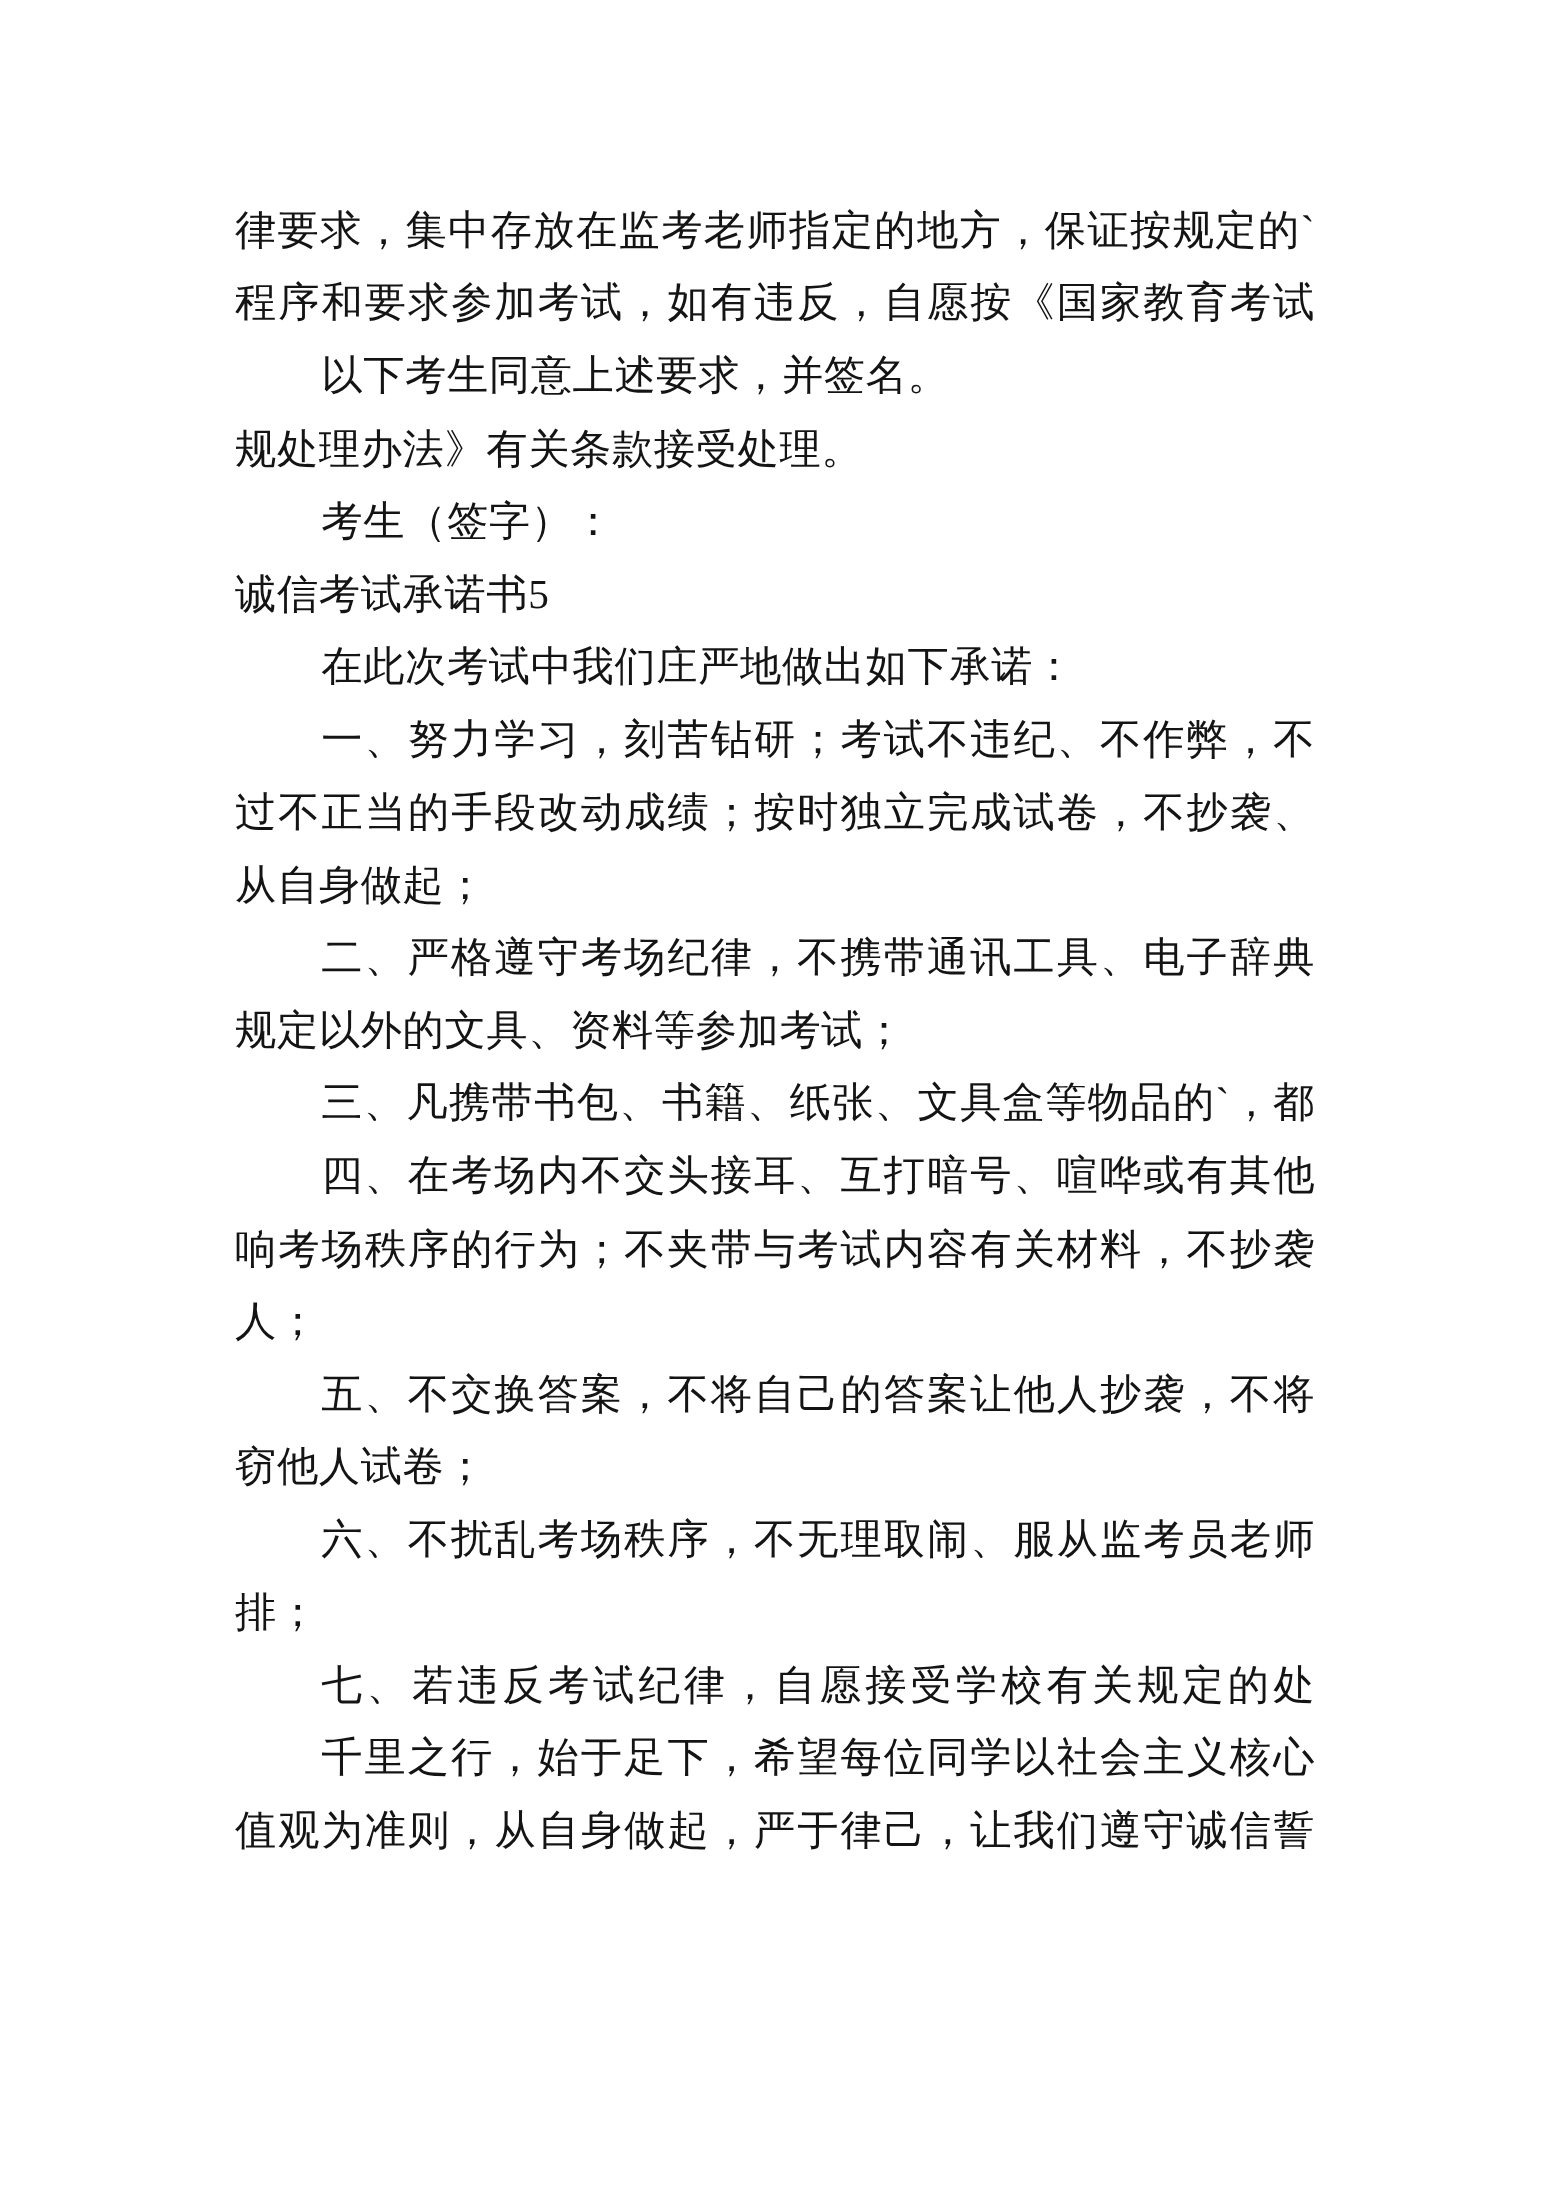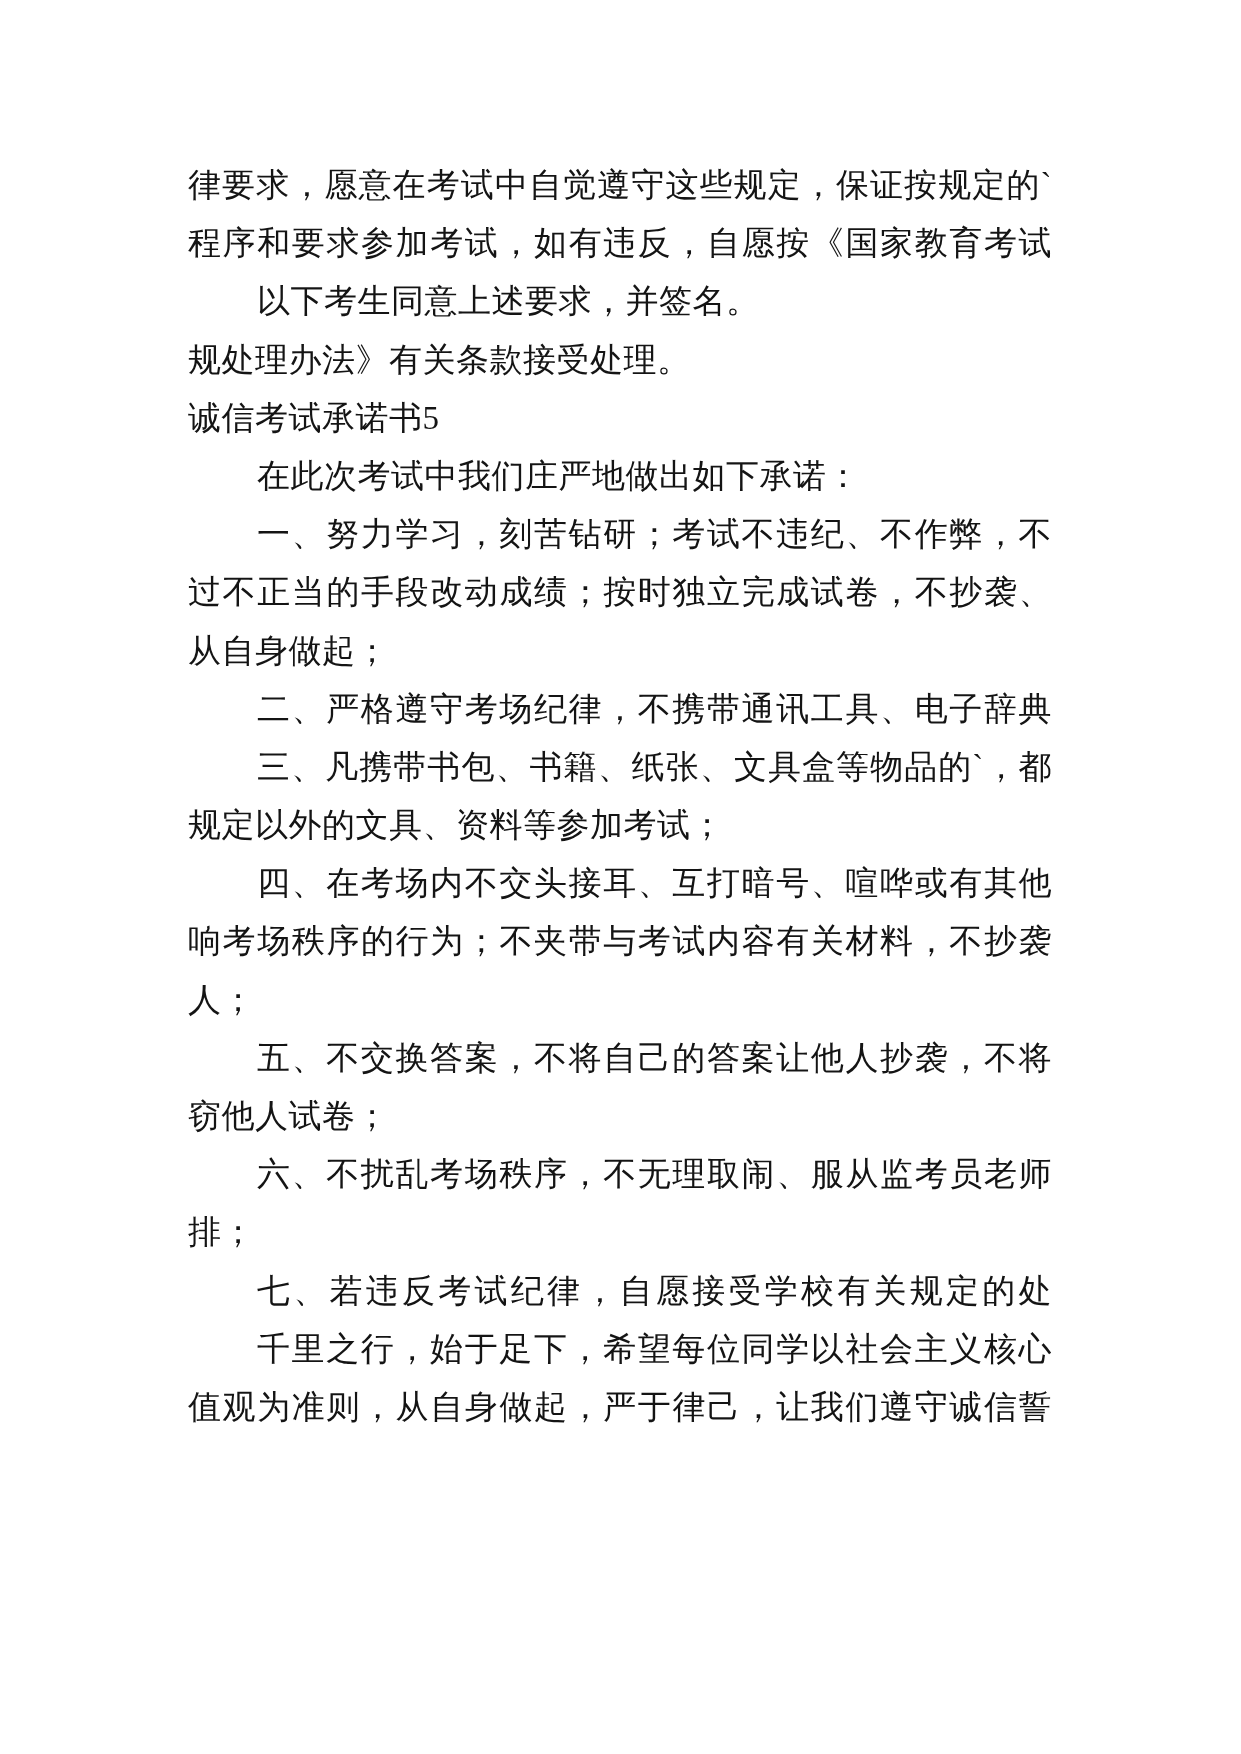--- a/index.html
+++ b/index.html
@@ -39,32 +39,33 @@
   }
   .line.indent {
     text-indent: 69px;
   }
 </style>
 </head>
 <body>
 
 <div class="page">
   <div class="doc">
-      <div class="line full">律要求，愿意在考试中自觉遵守这些规定，保证按规定的`</div>
+      <div class="line full">律要求，集中存放在监考老师指定的地方，保证按规定的`</div>
       <div class="line full">程序和要求参加考试，如有违反，自愿按《国家教育考试违</div>
       <div class="line indent">以下考生同意上述要求，并签名。</div>
       <div class="line">规处理办法》有关条款接受处理。</div>
+      <div class="line indent">考生（签字）：</div>
       <div class="line">诚信考试承诺书5</div>
       <div class="line indent">在此次考试中我们庄严地做出如下承诺：</div>
       <div class="line indent full">一、努力学习，刻苦钻研；考试不违纪、不作弊，不通</div>
       <div class="line full">过不正当的手段改动成绩；按时独立完成试卷，不抄袭、剽</div>
       <div class="line">从自身做起；</div>
       <div class="line indent full">二、严格遵守考场纪律，不携带通讯工具、电子辞典及</div>
+      <div class="line">规定以外的文具、资料等参加考试；</div>
       <div class="line indent full">三、凡携带书包、书籍、纸张、文具盒等物品的`，都</div>
-      <div class="line">规定以外的文具、资料等参加考试；</div>
       <div class="line indent full">四、在考场内不交头接耳、互打暗号、喧哗或有其他影</div>
       <div class="line full">响考场秩序的行为；不夹带与考试内容有关材料，不抄袭他</div>
       <div class="line">人；</div>
       <div class="line indent full">五、不交换答案，不将自己的答案让他人抄袭，不将试</div>
       <div class="line">窃他人试卷；</div>
       <div class="line indent full">六、不扰乱考场秩序，不无理取闹、服从监考员老师安</div>
       <div class="line">排；</div>
       <div class="line indent full">七、若违反考试纪律，自愿接受学校有关规定的处理。</div>
       <div class="line indent full">千里之行，始于足下，希望每位同学以社会主义核心价</div>
       <div class="line full">值观为准则，从自身做起，严于律己，让我们遵守诚信誓言，</div>

